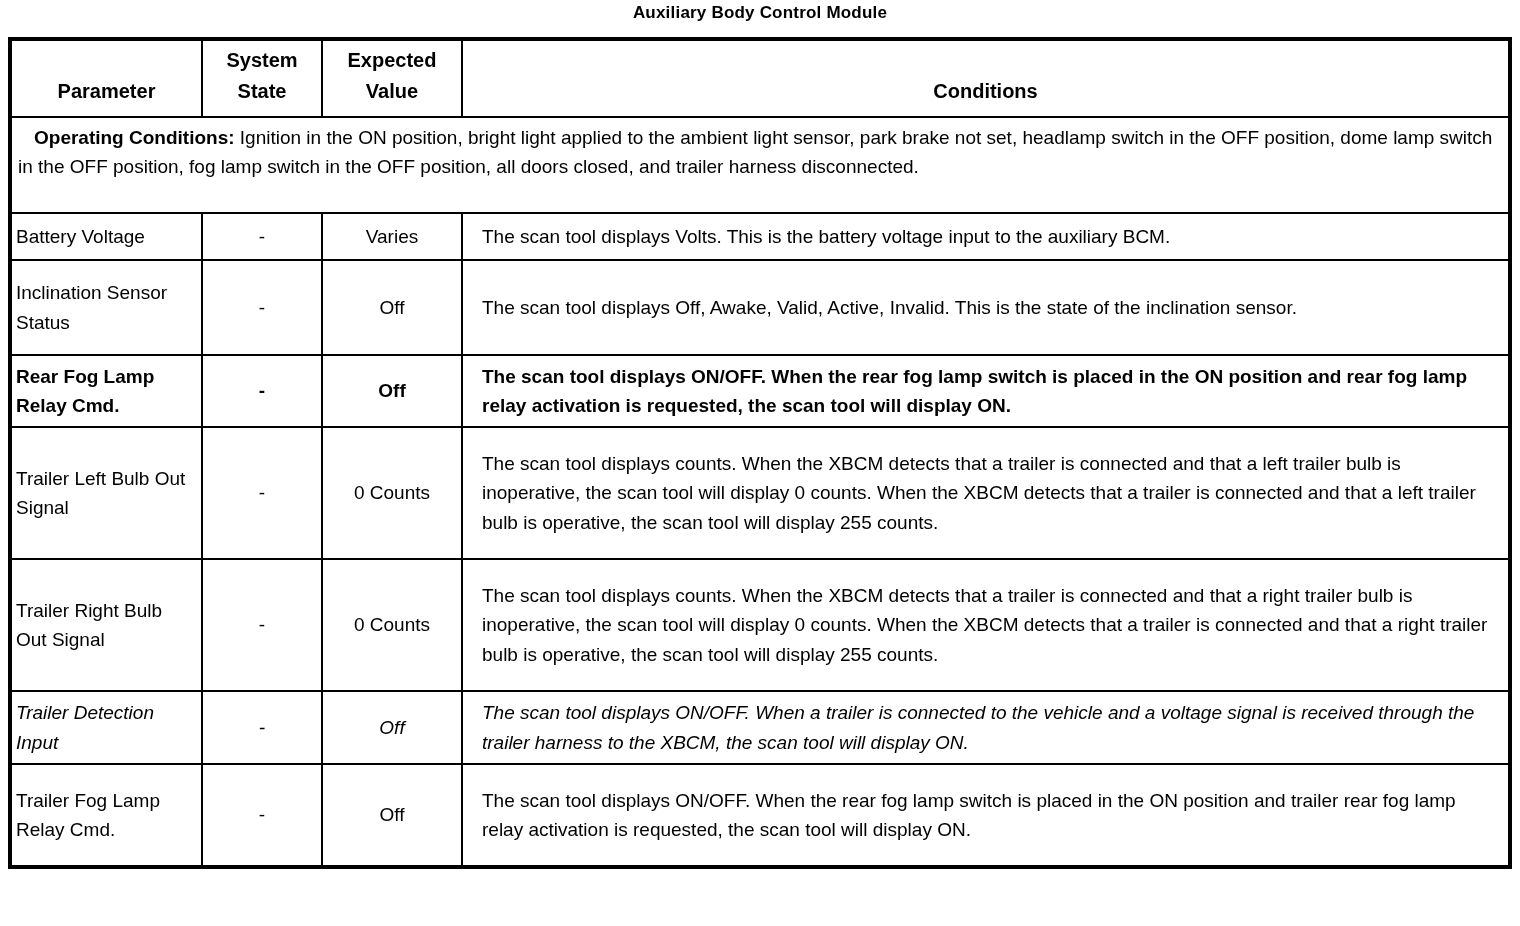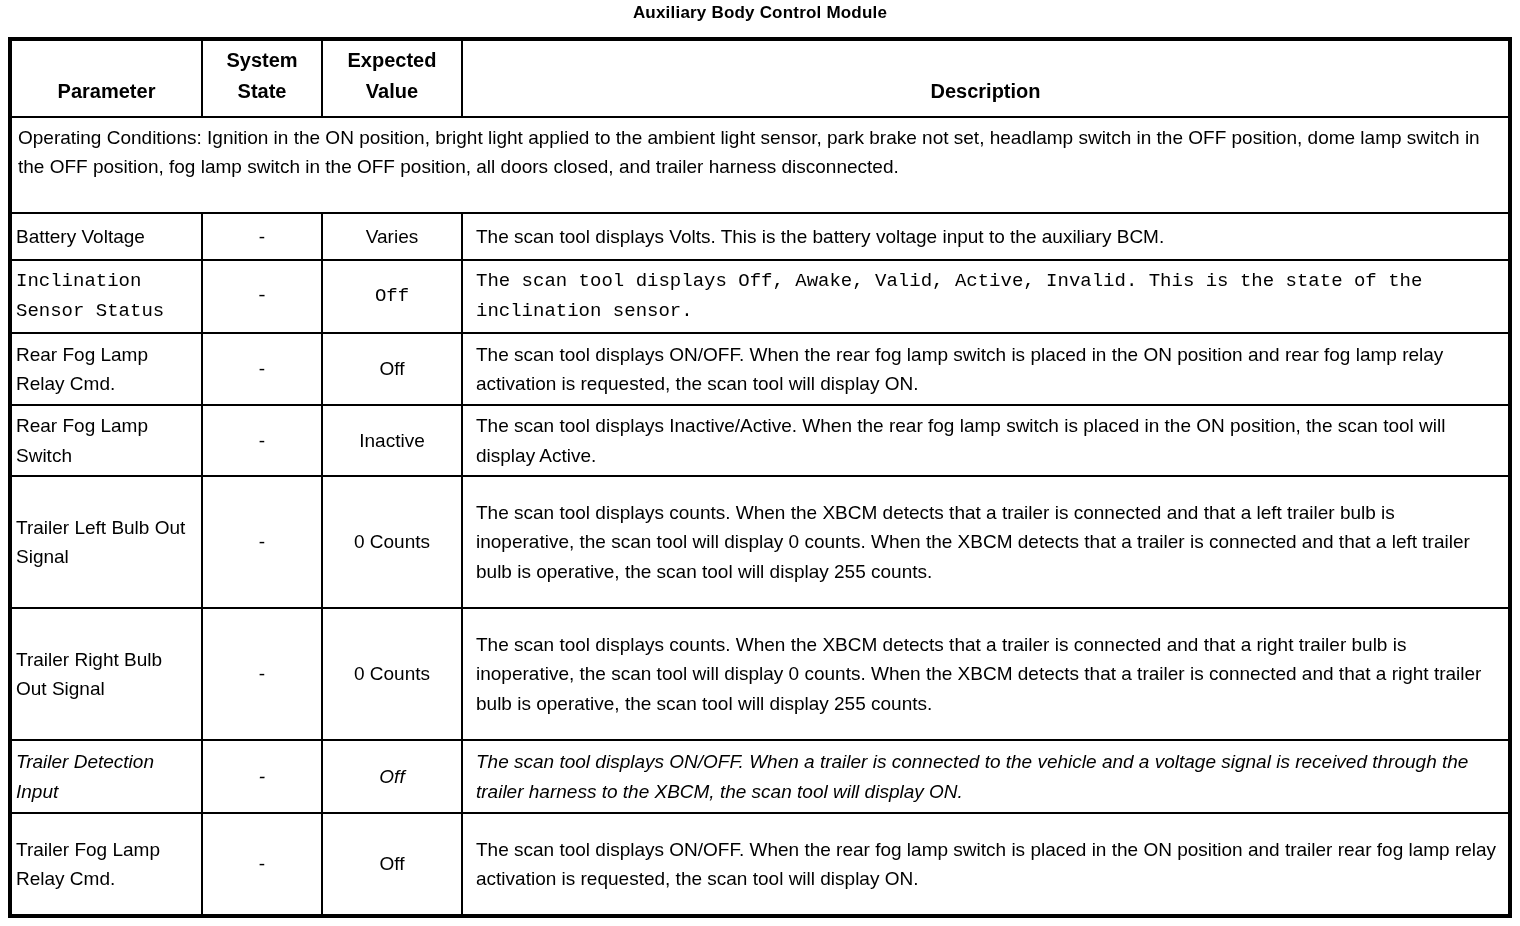--- a/index.html
+++ b/index.html
@@ -43,78 +43,72 @@
     padding: 4px 4px 4px 4px;
   }
   td.cell-state, td.cell-value {
     text-align: center;
     vertical-align: middle;
     padding: 4px 4px;
   }
   td.cell-desc {
     text-align: left;
     vertical-align: middle;
-    padding: 5px 10px 5px 13px;
+    padding: 5px 10px 5px 19px;
   }
   td.cell-conditions {
     text-align: left;
     vertical-align: top;
     padding: 5px 8px 8px 6px;
   }
-  .oc-label { font-weight: normal; }
+  .oc-label { font-weight: bold; margin-left: 16px; }
 </style>
 </head>
 <body>
 
 <div class="page">
 
   <div class="page-title">Auxiliary Body Control Module</div>
 
   <table class="param-table">
     <colgroup>
       <col style="width:192px">
       <col style="width:120px">
       <col style="width:140px">
       <col>
     </colgroup>
     <thead>
       <tr style="height:76px;">
         <th>Parameter</th>
         <th>System State</th>
         <th>Expected Value</th>
-        <th>Description</th>
+        <th>Conditions</th>
       </tr>
     </thead>
     <tbody>
       <tr style="height:96px;">
         <td class="cell-conditions" colspan="4"><span class="oc-label">Operating Conditions:</span> <span>Ignition in the ON position, bright light applied to the ambient light sensor, park brake not set, headlamp switch in the OFF position, dome lamp switch in the OFF position, fog lamp switch in the OFF position, all doors closed, and trailer harness disconnected.</span></td>
       </tr>
       <tr style="height:47px;">
         <td class="cell-param">Battery Voltage</td>
         <td class="cell-state">-</td>
         <td class="cell-value">Varies</td>
         <td class="cell-desc">The scan tool displays Volts. This is the battery voltage input to the auxiliary BCM.</td>
       </tr>
-      <tr style="height:73px;font-family:Liberation Mono, monospace;">
+      <tr style="height:95px;">
         <td class="cell-param">Inclination Sensor Status</td>
         <td class="cell-state">-</td>
         <td class="cell-value">Off</td>
         <td class="cell-desc">The scan tool displays Off, Awake, Valid, Active, Invalid. This is the state of the inclination sensor.</td>
       </tr>
-      <tr style="height:72px;">
+      <tr style="height:72px;font-weight:bold;">
         <td class="cell-param">Rear Fog Lamp Relay Cmd.</td>
         <td class="cell-state">-</td>
         <td class="cell-value">Off</td>
         <td class="cell-desc">The scan tool displays ON/OFF. When the rear fog lamp switch is placed in the ON position and rear fog lamp relay activation is requested, the scan tool will display ON.</td>
-      </tr>
-      <tr style="height:71px;">
-        <td class="cell-param">Rear Fog Lamp Switch</td>
-        <td class="cell-state">-</td>
-        <td class="cell-value">Inactive</td>
-        <td class="cell-desc">The scan tool displays Inactive/Active. When the rear fog lamp switch is placed in the ON position, the scan tool will display Active.</td>
       </tr>
       <tr style="height:132px;">
         <td class="cell-param">Trailer Left Bulb Out Signal</td>
         <td class="cell-state">-</td>
         <td class="cell-value">0 Counts</td>
         <td class="cell-desc">The scan tool displays counts. When the XBCM detects that a trailer is connected and that a left trailer bulb is inoperative, the scan tool will display 0 counts. When the XBCM detects that a trailer is connected and that a left trailer bulb is operative, the scan tool will display 255 counts.</td>
       </tr>
       <tr style="height:132px;">
         <td class="cell-param">Trailer Right Bulb Out Signal</td>
         <td class="cell-state">-</td>

